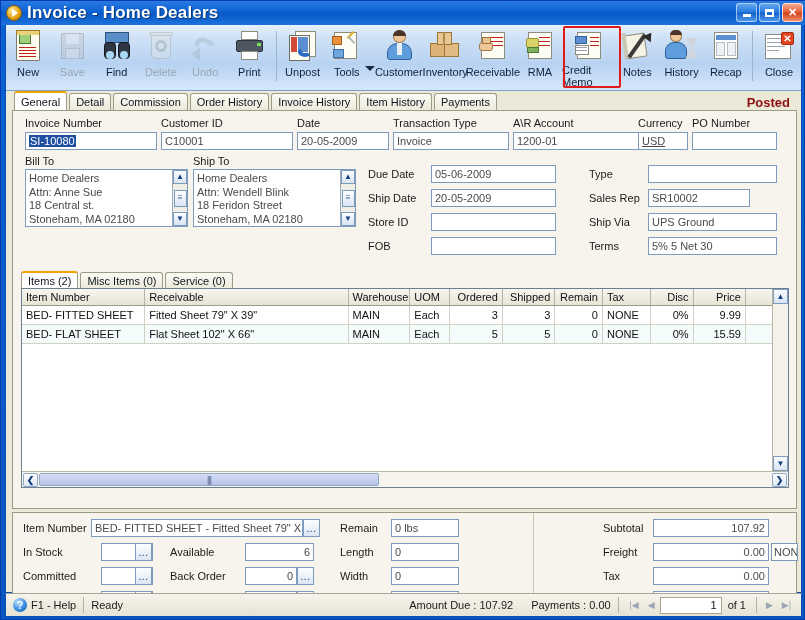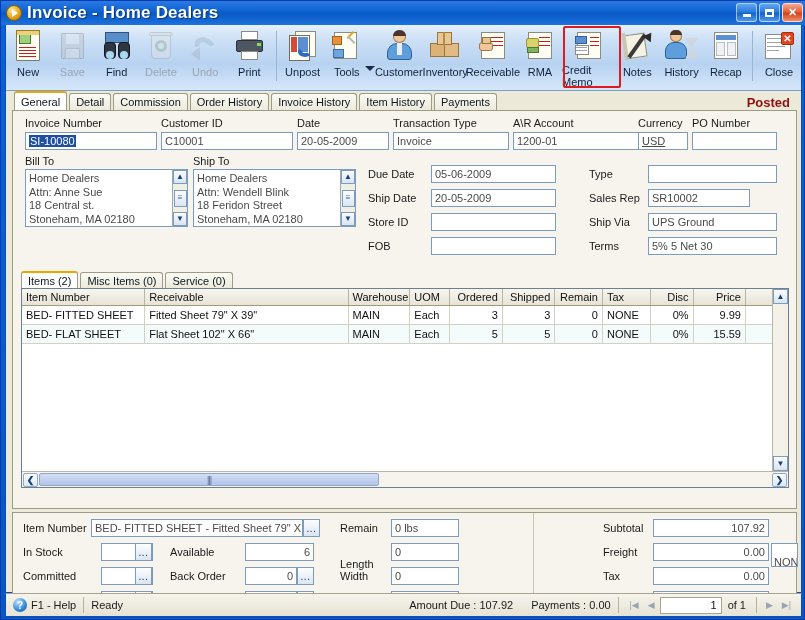--- a/index.html
+++ b/index.html
@@ -653,32 +653,32 @@
       <div class="fl" style="left:157px;top:57px;">Back Order</div>
       <div class="fi ralign" style="left:232px;top:54px;width:52px;">0</div>
       <div class="dots" style="left:284px;top:54px;">...</div>
 
       <div class="fl" style="left:157px;top:81px;">On Order (PO)</div>
       <div class="fi ralign" style="left:232px;top:78px;width:52px;">0</div>
       <div class="dots" style="left:284px;top:78px;">...</div>
 
       <div class="fl" style="left:327px;top:9px;">Remain</div>
       <div class="fi" style="left:378px;top:6px;width:68px;">0 lbs</div>
-      <div class="fl" style="left:327px;top:33px;margin-top:12px;">Length</div>
+      <div class="fl" style="left:327px;top:33px;">Length</div>
       <div class="fi" style="left:378px;top:30px;width:68px;">0</div>
       <div class="fl" style="left:327px;top:57px;">Width</div>
       <div class="fi" style="left:378px;top:54px;width:68px;">0</div>
       <div class="fl" style="left:327px;top:81px;">Height</div>
       <div class="fi" style="left:378px;top:78px;width:68px;">0</div>
 
       <div class="fl" style="left:590px;top:9px;">Subtotal</div>
       <div class="fi ralign" style="left:640px;top:6px;width:116px;">107.92</div>
       <div class="fl" style="left:590px;top:33px;">Freight</div>
       <div class="fi ralign" style="left:640px;top:30px;width:116px;">0.00</div>
-      <div class="fi" style="left:758px;top:30px;width:27px;padding:11px 2px;">NON</div>
+      <div class="fi" style="left:758px;top:30px;width:27px;padding:1px 2px;">NON</div>
       <div class="fl" style="left:590px;top:57px;">Tax</div>
       <div class="fi ralign" style="left:640px;top:54px;width:116px;">0.00</div>
       <div class="fl" style="left:590px;top:81px;">Total</div>
       <div class="fi ralign bold" style="left:640px;top:78px;width:116px;">107.92</div>
     </div>
 
   </div>
 
   <div id="status">
     <div id="helpicon">?</div>

